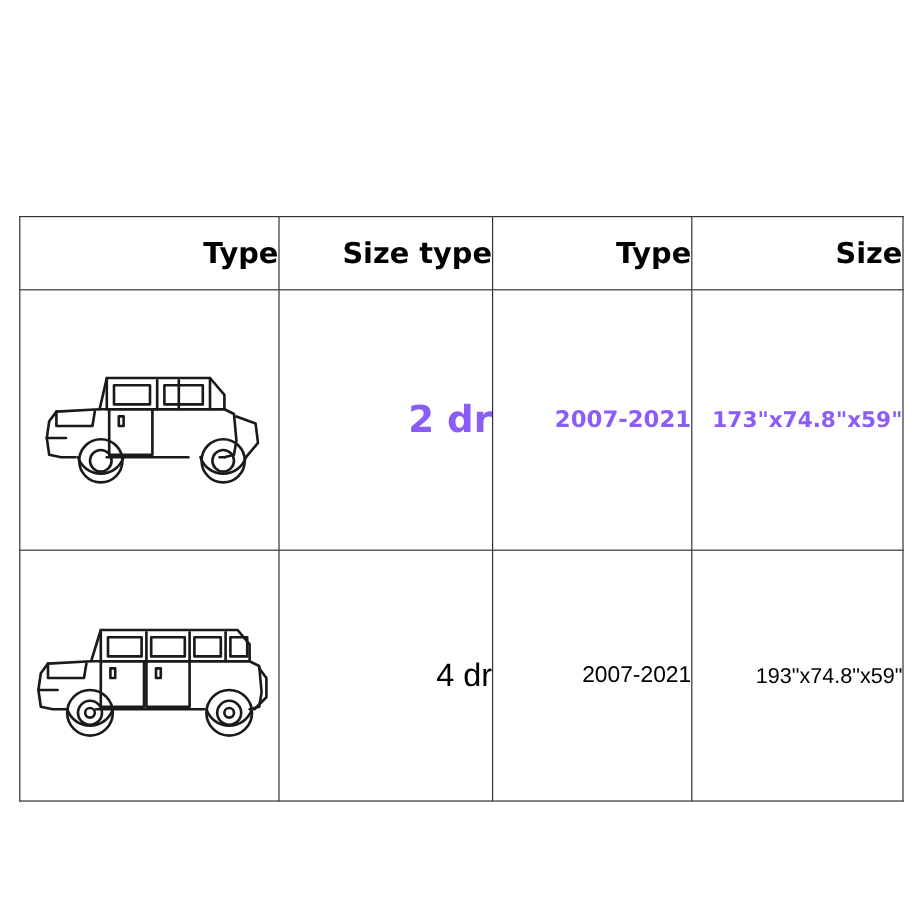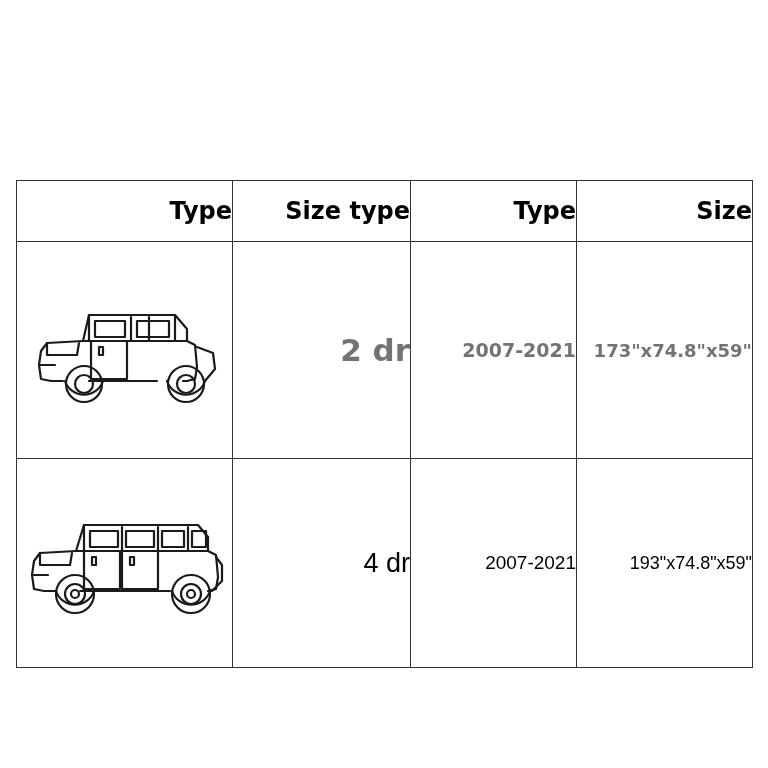--- a/index.html
+++ b/index.html
@@ -105,21 +105,21 @@
     font-family: "DejaVu Sans", sans-serif;
     font-weight: bold;
     font-size: 18px;
     white-space: nowrap;
   }
   .size-text.plain {
     font-family: "Liberation Sans", sans-serif;
     font-weight: normal;
     font-size: 18px;
   }
-  .hl { color: #737373; }
+  .hl { color: #8b5cf6; }
 
   .veh-cell svg {
     display: block;
     margin: 0 auto;
   }
 </style>
 </head>
 <body>
 
 <div class="page">

